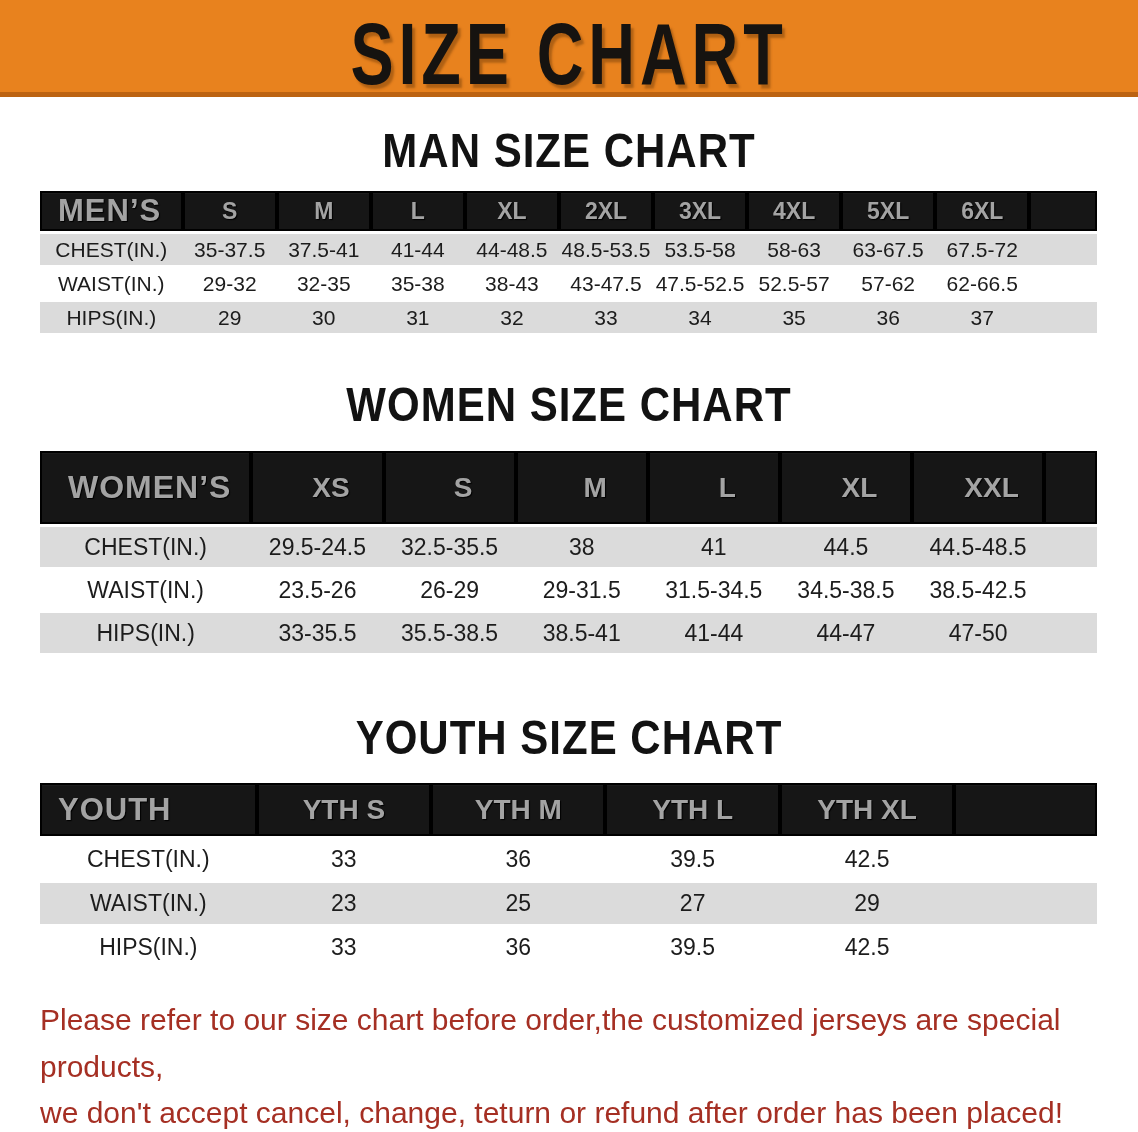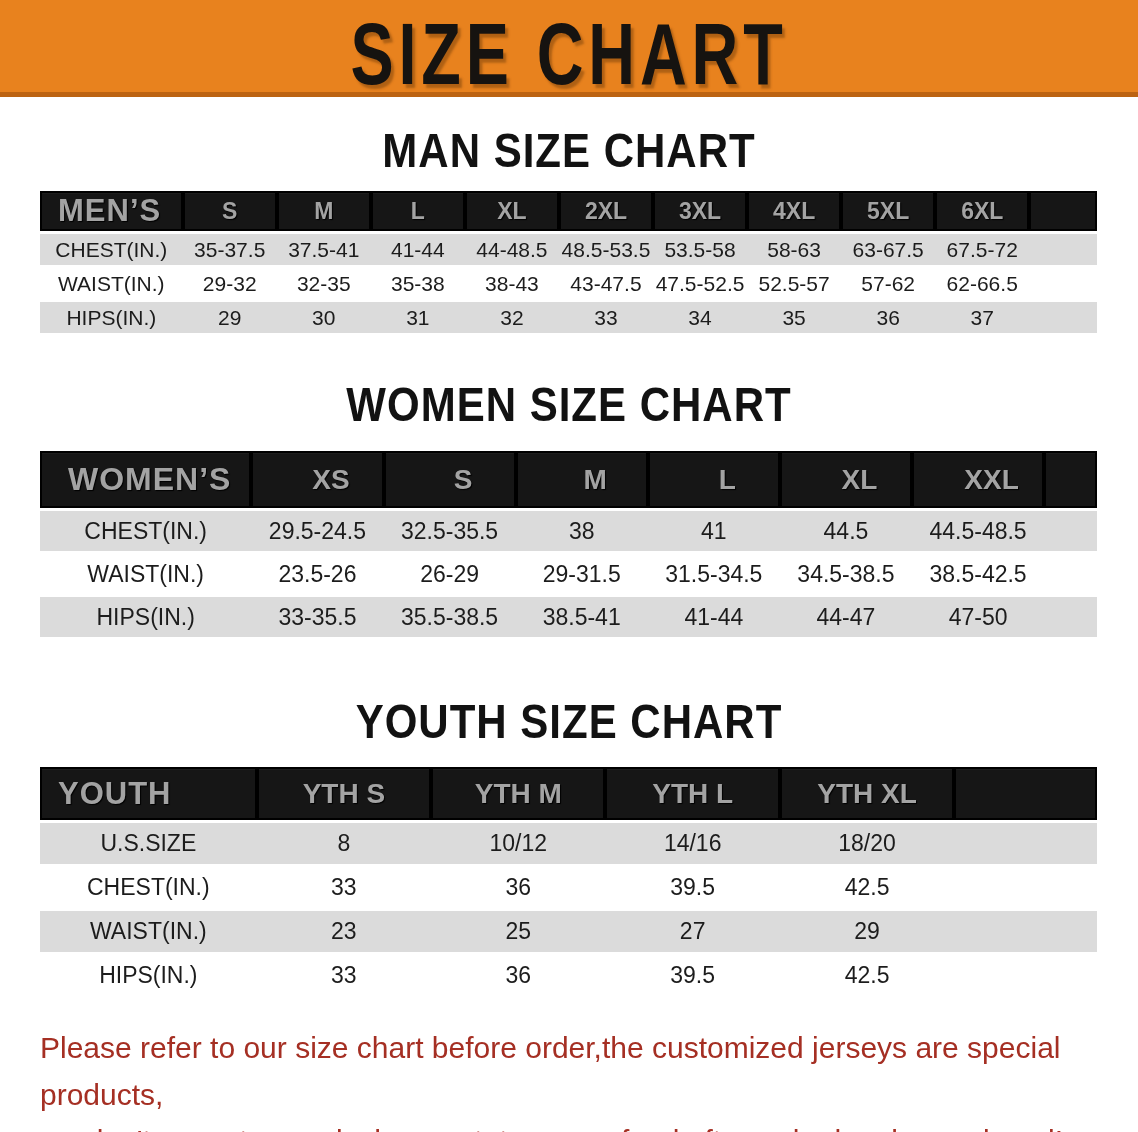--- a/index.html
+++ b/index.html
@@ -69,21 +69,21 @@
     text-align: left;
     padding-left: 18px;
     letter-spacing: 1px;
   }
   .size-table thead th.col-head { text-align: center; font-weight: bold; }
 
   .s0 .size-table thead th { height: 40px; }
   .s0 .size-table thead th.label-head { font-size: 31px; }
   .s0 .size-table thead th.col-head   { font-size: 23px; }
 
-  .s1 .size-table thead th { height: 57px; padding-left: 28px; }
+  .s1 .size-table thead th { height: 73px; padding-left: 28px; }
   .s1 .size-table thead th.label-head { font-size: 32px; }
   .s1 .size-table thead th.col-head   { font-size: 28px; }
 
   .s2 .size-table thead th { height: 53px; }
   .s2 .size-table thead th.label-head { font-size: 31px; }
   .s2 .size-table thead th.col-head   { font-size: 28px; }
 
   .size-table tbody th, .size-table tbody td {
     text-align: center;
     font-weight: normal;
@@ -267,28 +267,20 @@
             <tr>
               <th class="label-head">YOUTH</th>
               <th class="col-head">YTH S</th>
               <th class="col-head">YTH M</th>
               <th class="col-head">YTH L</th>
               <th class="col-head">YTH XL</th>
               <th></th>
             </tr>
           </thead>
           <tbody>
-            <tr class="row-gray">
-              <th>U.S.SIZE</th>
-              <td>8</td>
-              <td>10/12</td>
-              <td>14/16</td>
-              <td>18/20</td>
-              <td></td>
-            </tr>
             <tr class="row-white">
               <th>CHEST(IN.)</th>
               <td>33</td>
               <td>36</td>
               <td>39.5</td>
               <td>42.5</td>
               <td></td>
             </tr>
             <tr class="row-gray">
               <th>WAIST(IN.)</th>

